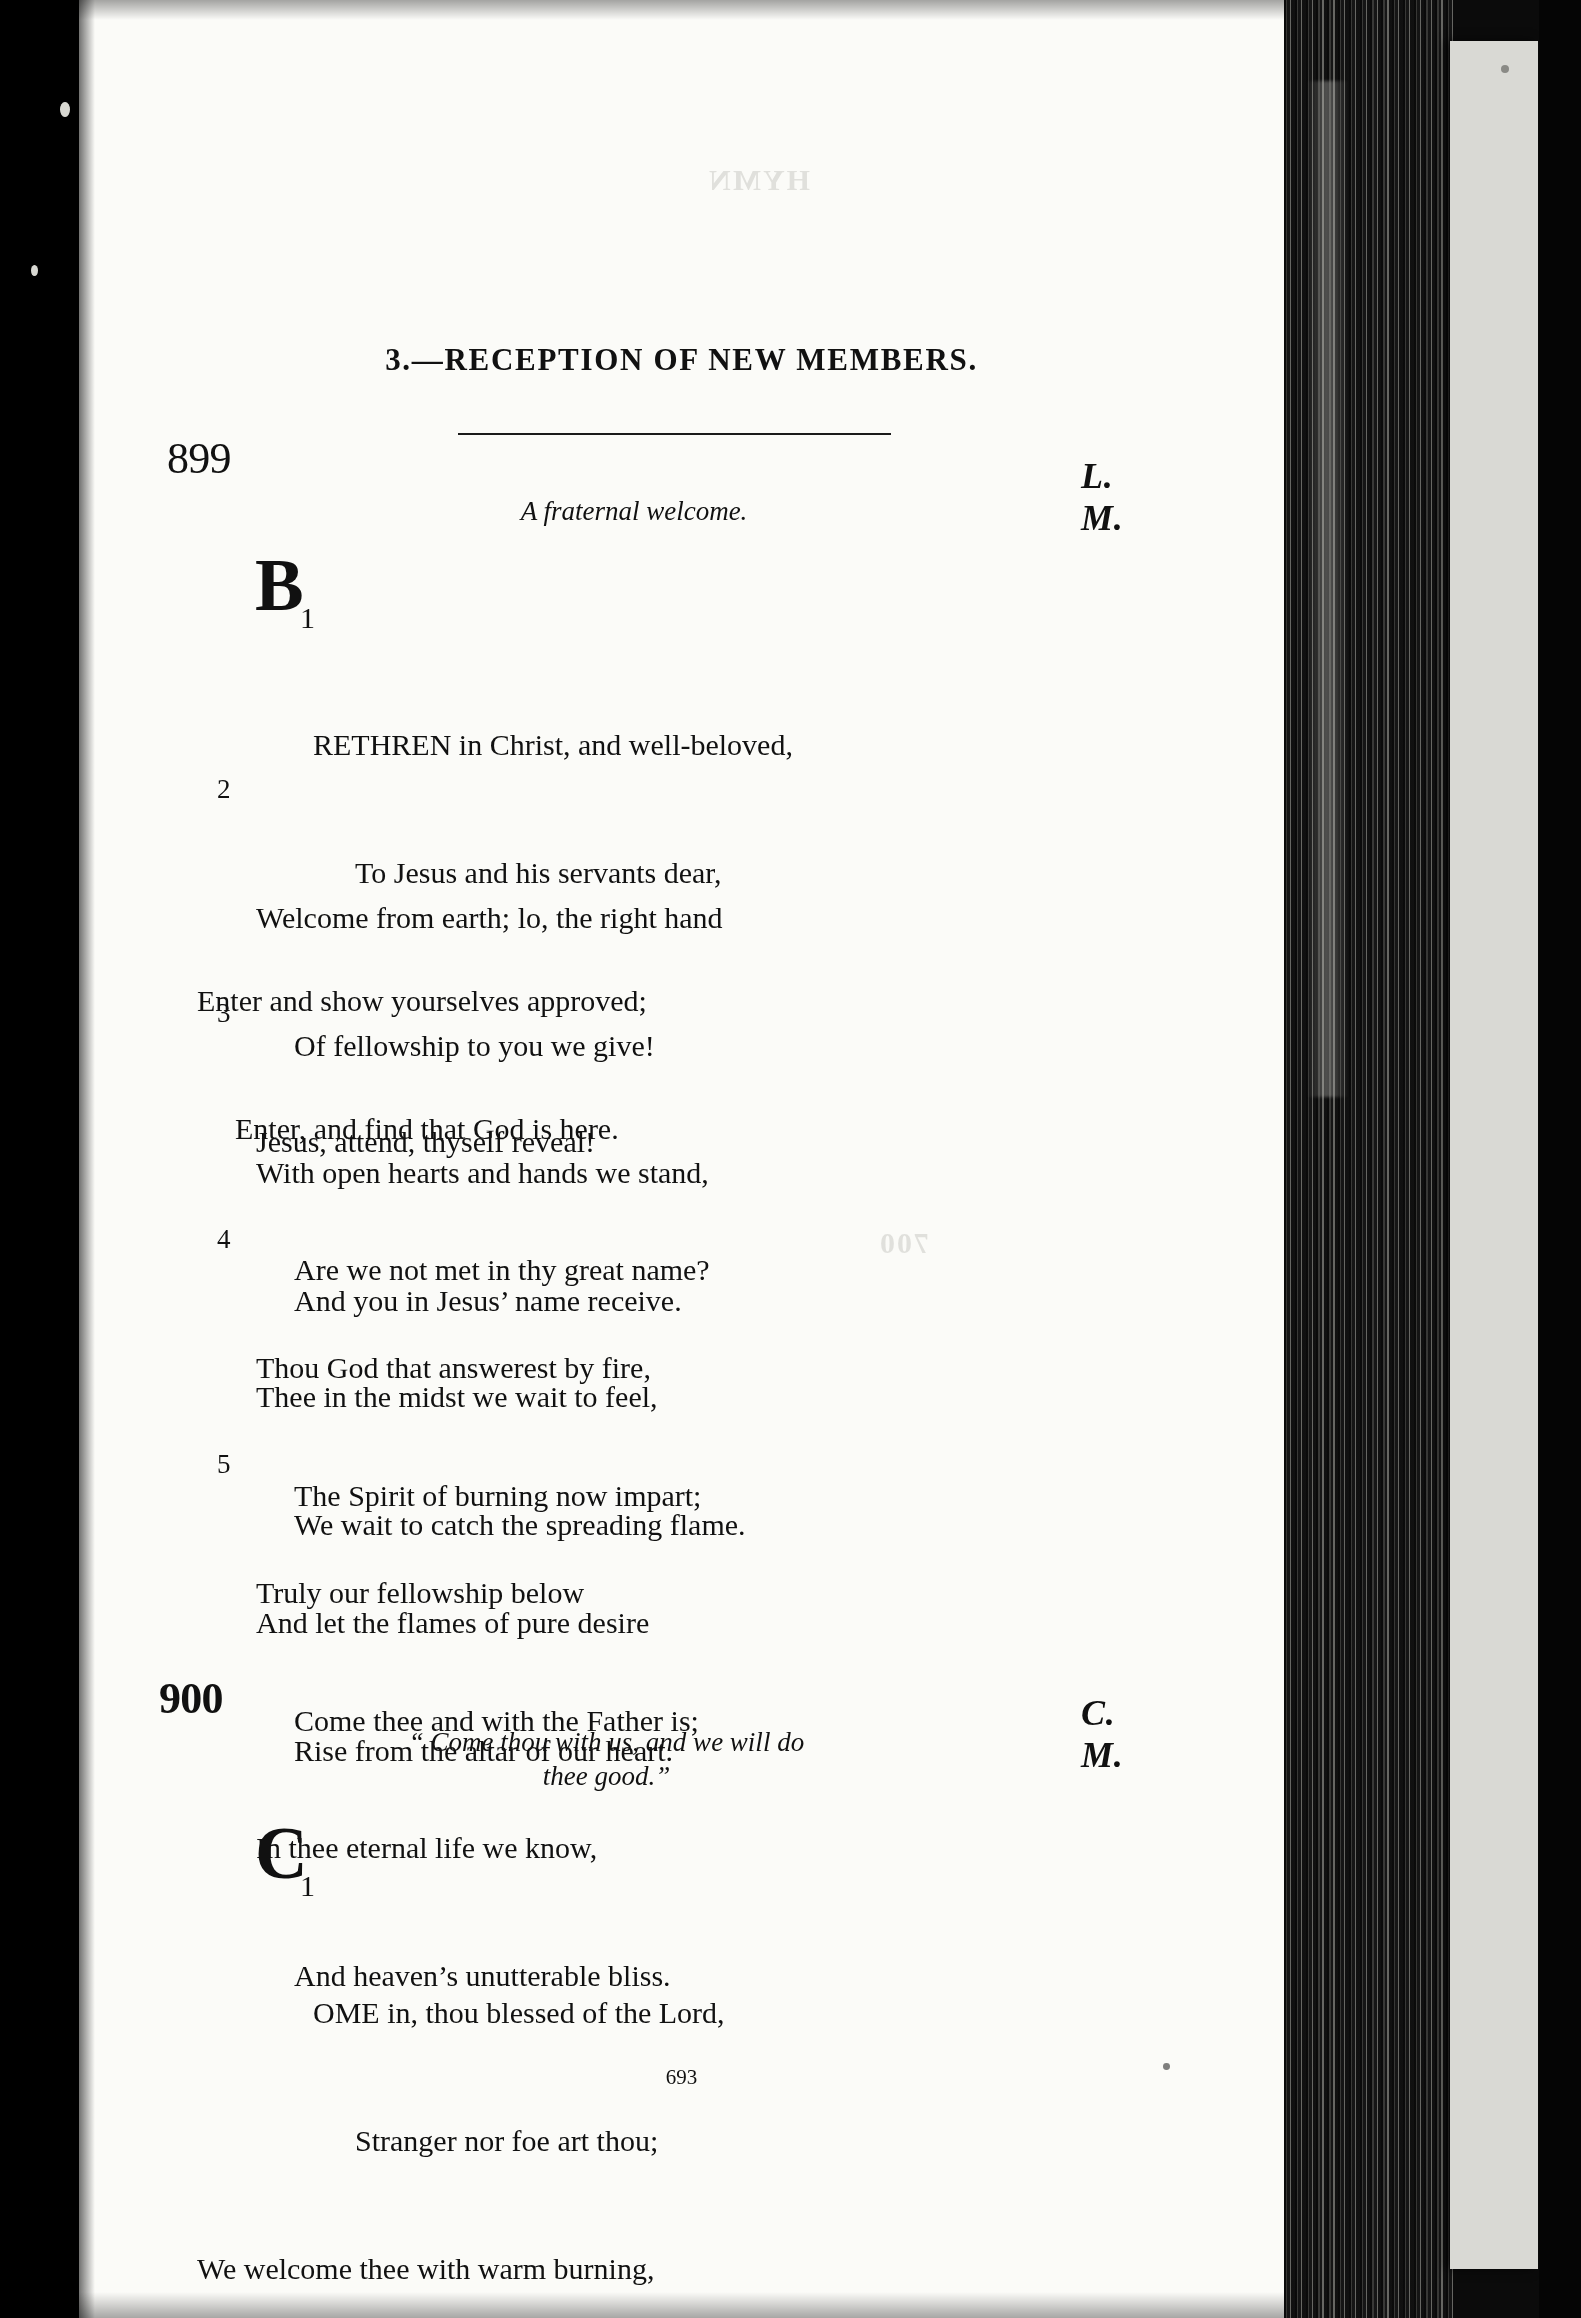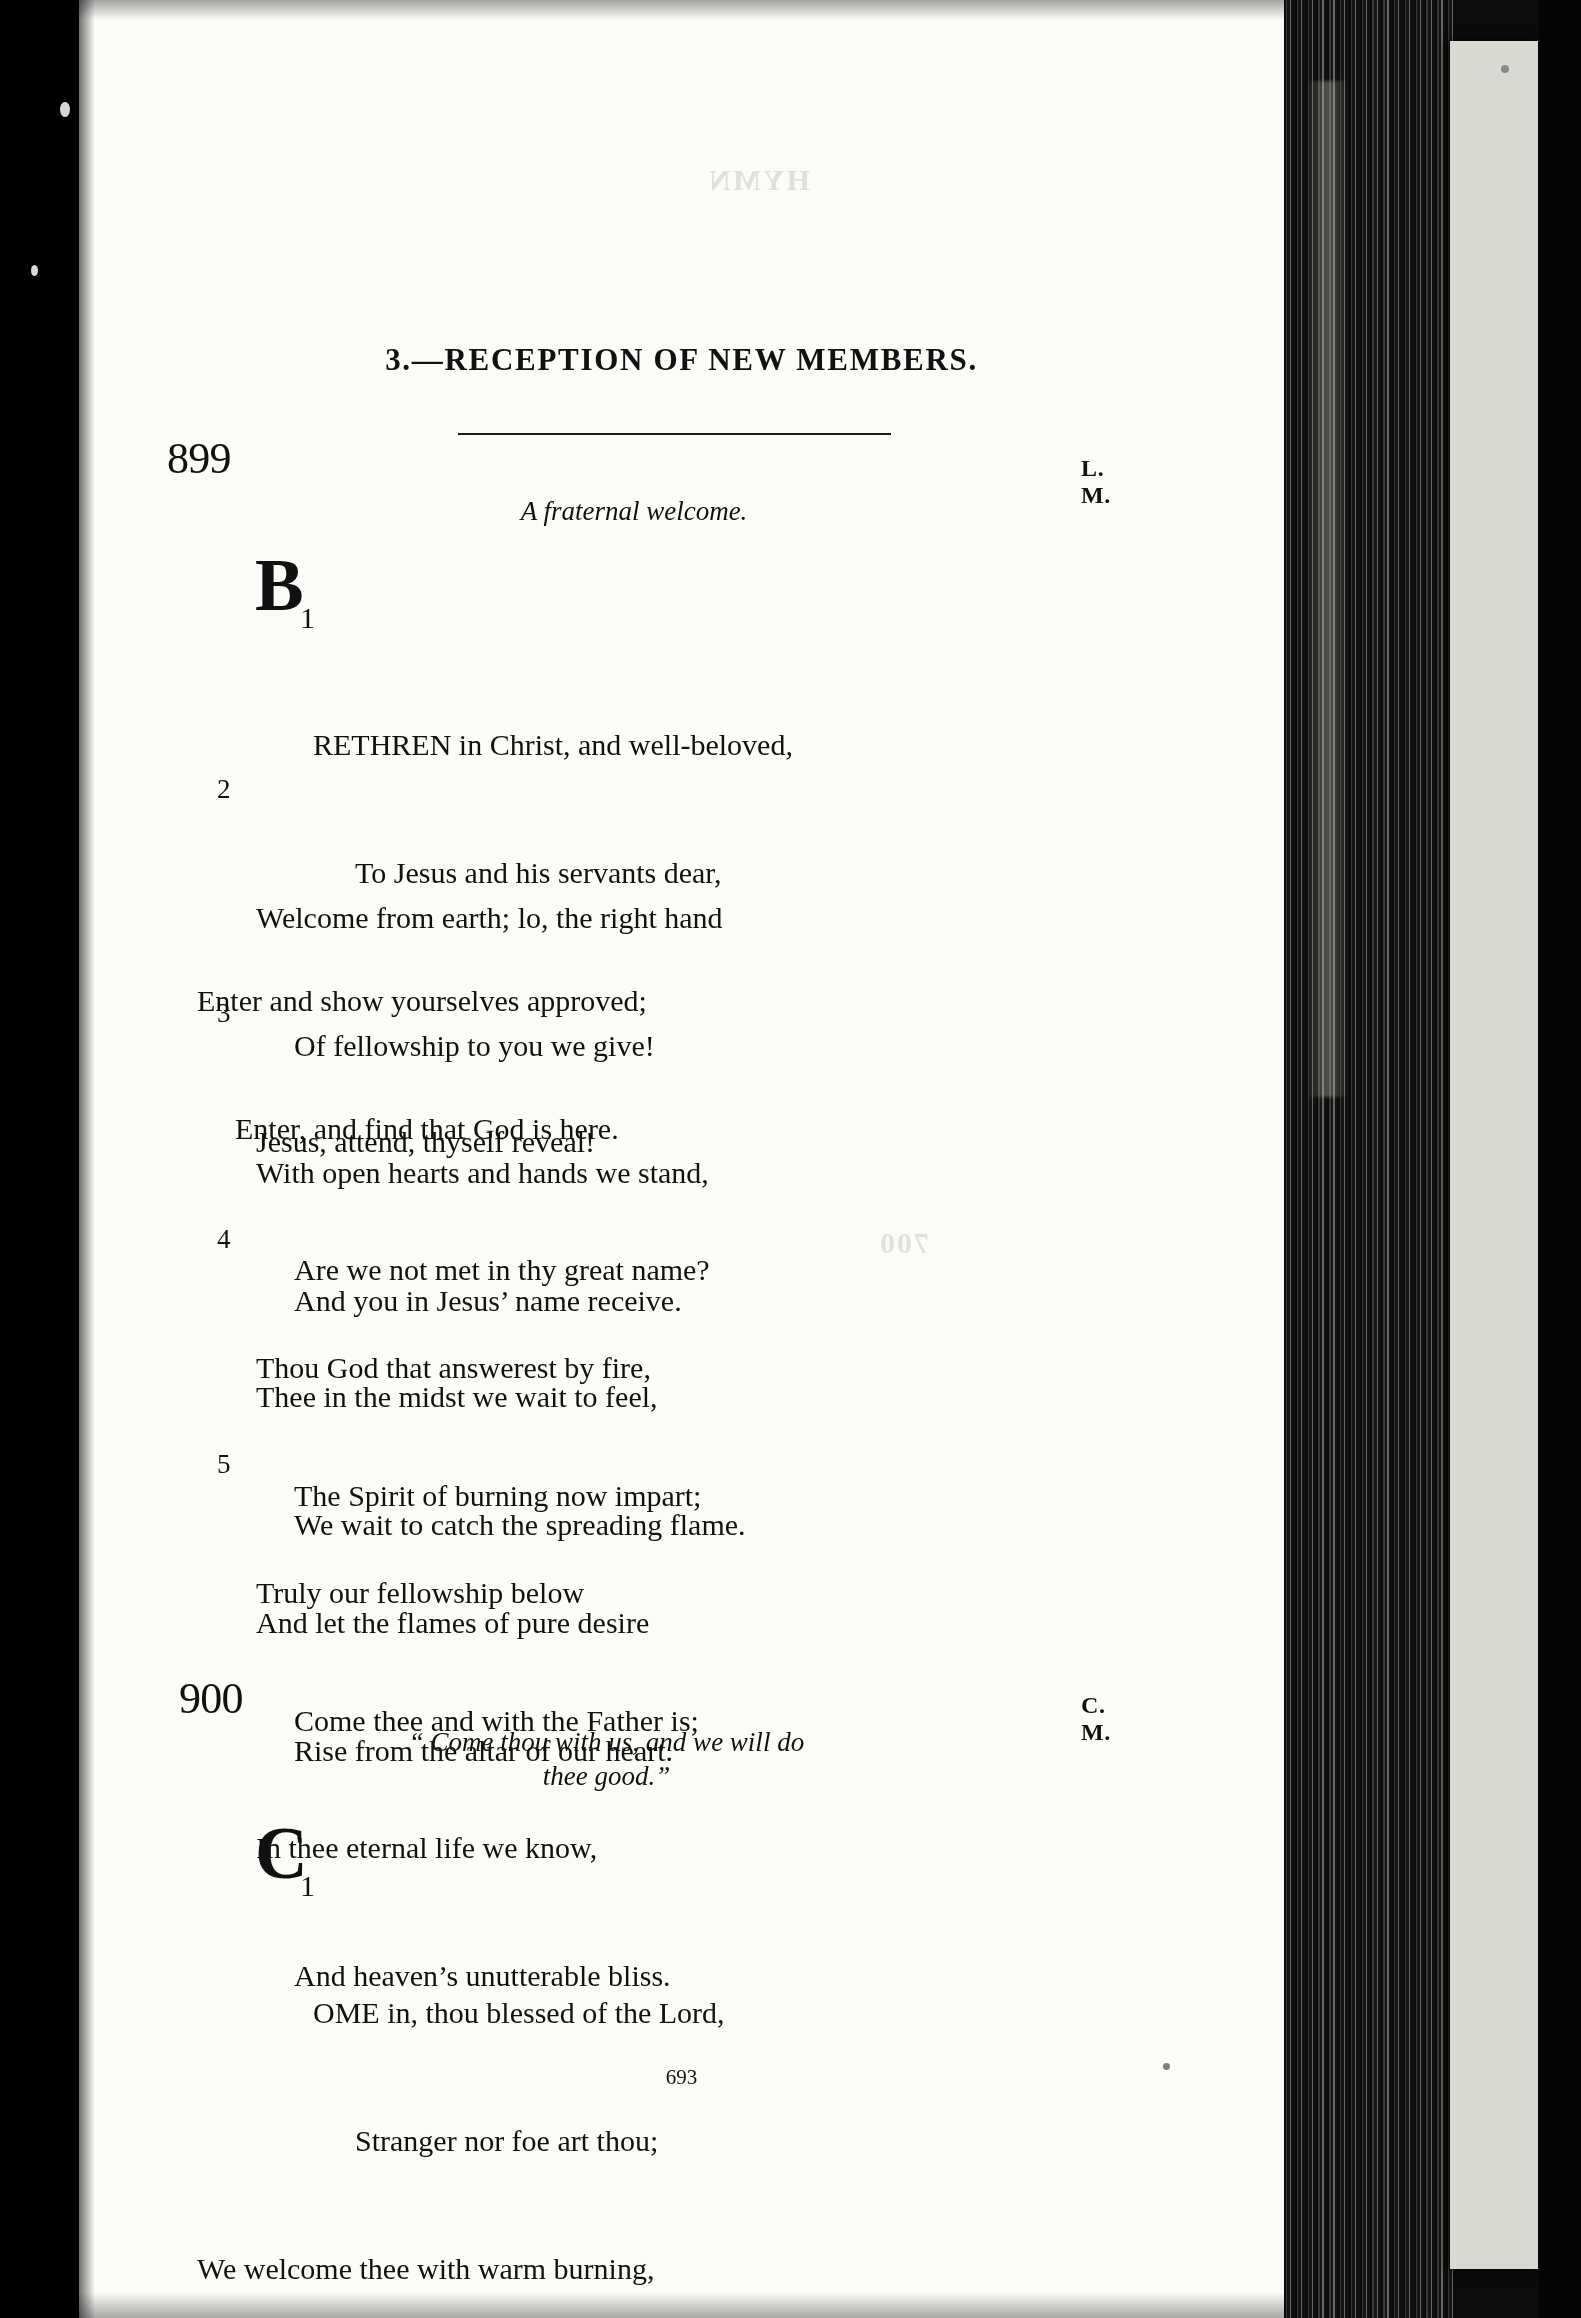--- a/index.html
+++ b/index.html
@@ -135,23 +135,24 @@
 
   .hymn-num {
     position: absolute;
     font-size: 44px;
     font-weight: 400;
     font-family: "Liberation Serif", serif;
     letter-spacing: -0.7px;
   }
   .meter {
     position: absolute;
-    font-size: 24px;
+    font-size: 36px;
     font-weight: 700;
     letter-spacing: 0.7px;
+    font-style: italic;
   }
   .subtitle {
     position: absolute;
     font-style: italic;
     font-size: 27px;
     text-align: center;
   }
 
   .stanza {
     position: absolute;
@@ -270,21 +271,21 @@
     </div>
 
     <div class="stanza" style="left:177px; top:1444px;">
       <span class="vnum" style="top:1.4px;">5</span>
       <span class="line">Truly our fellowship below</span>
       <span class="line-indent">Come thee and with the Father is;</span>
       <span class="line">In thee eternal life we know,</span>
       <span class="line-indent">And heaven’s unutterable bliss.</span>
     </div>
 
-    <div class="hymn-num" style="left:100px; top:1673px;">900</div>
+    <div class="hymn-num" style="left:80px; top:1673px;font-weight:bold;">900</div>
     <div class="meter" style="left:1002px; top:1692px;">C. M.</div>
     <div class="subtitle" style="left:223px; top:1761px; width:609px;">thee good.”</div>
     <div class="subtitle" style="left:223px; top:1727px; width:609px;">“ Come thou with us, and we will do</div>
 
     <div class="dropcap-block" style="left:176px; top:1822px;">
       <span class="vnum" style="left:-56px; top:5.4px;">1</span>
       <span class="dropcap">C</span>
       <span class="dc-line1">OME in, thou blessed of the Lord,</span>
       <span class="dc-line2">Stranger nor foe art thou;</span>
       <span class="line" style="margin-left:-58px;">We welcome thee with warm burning,</span>

